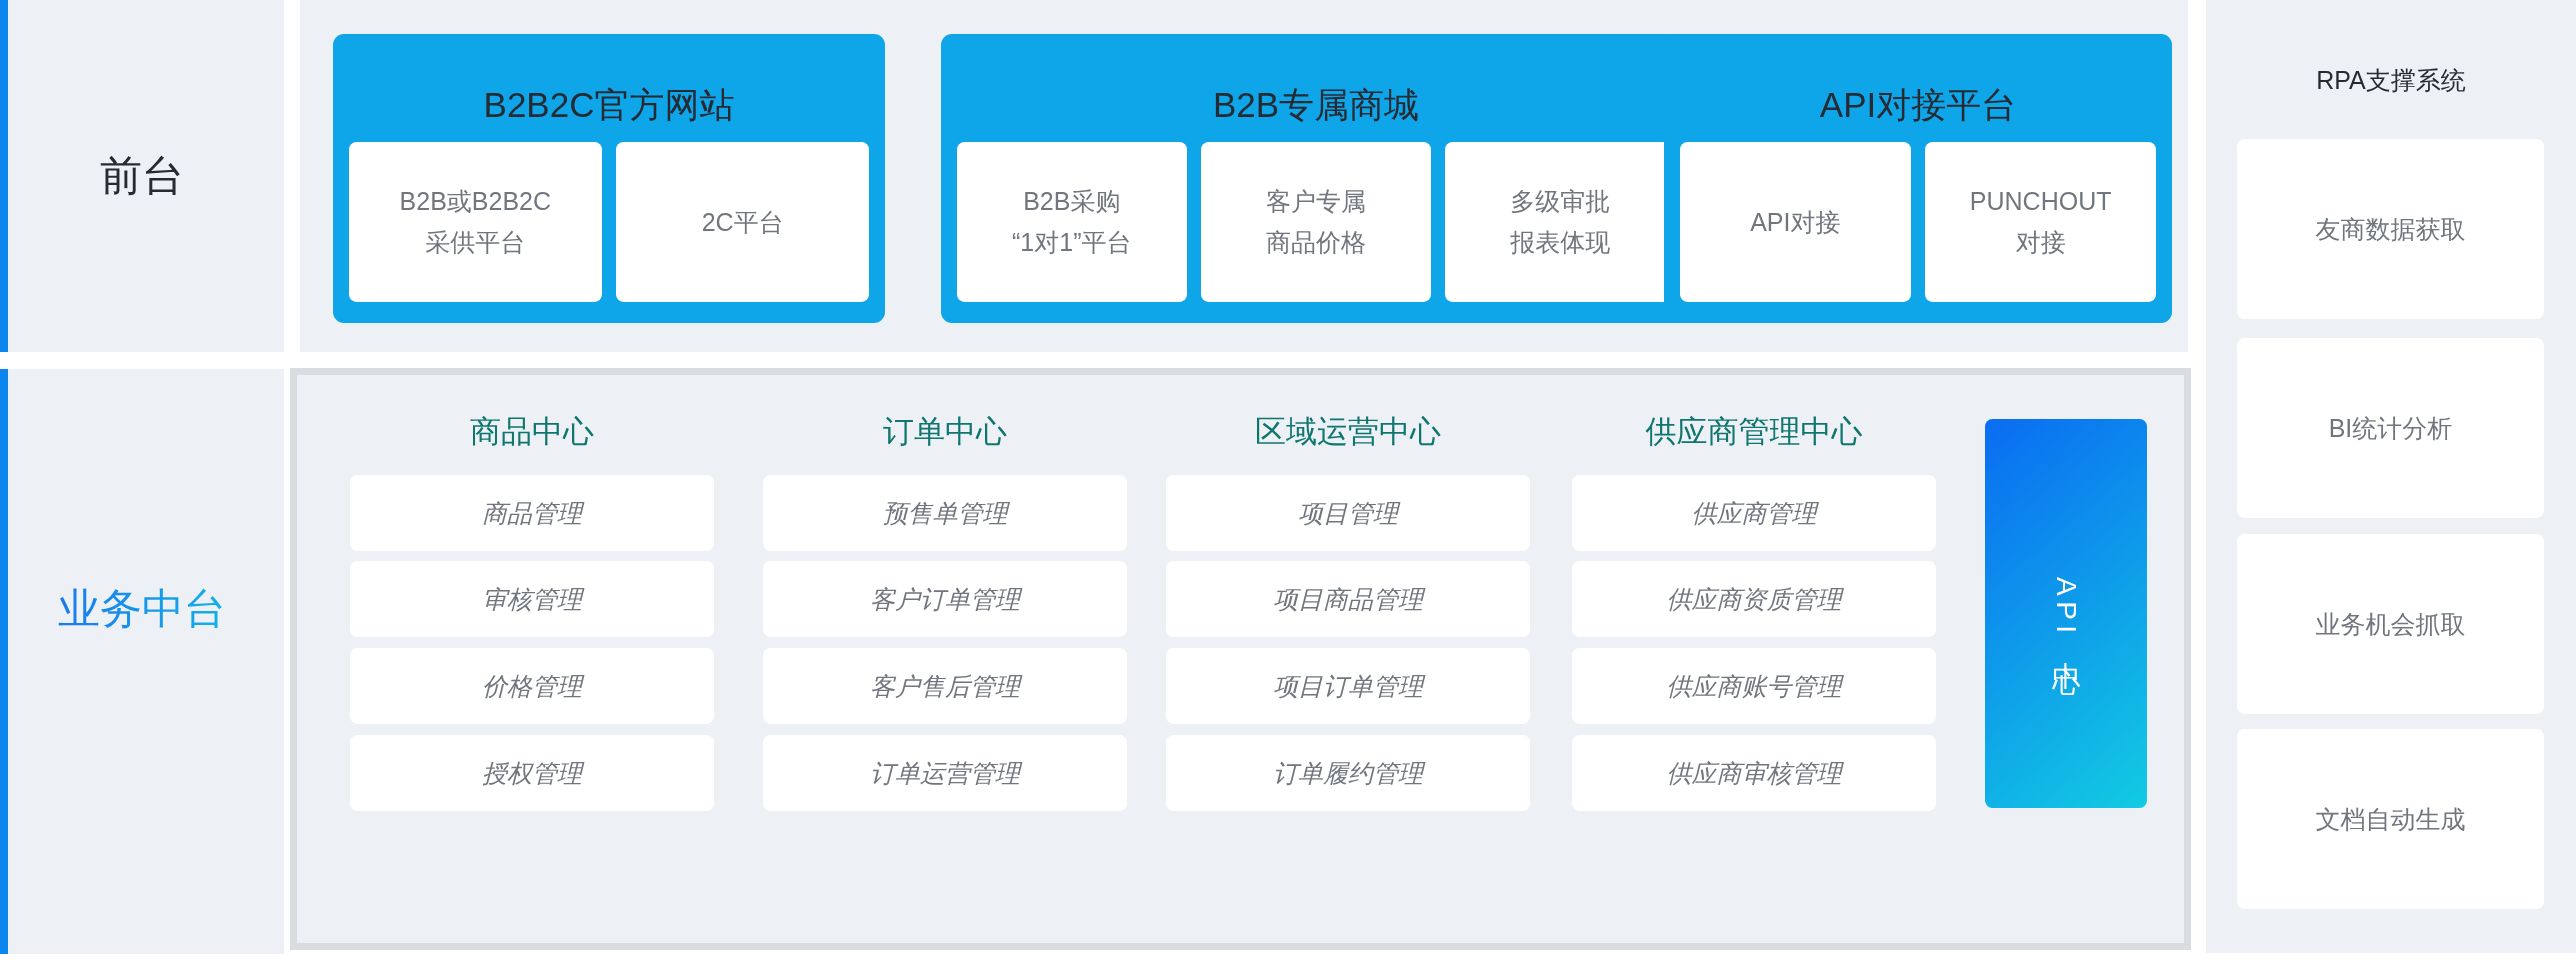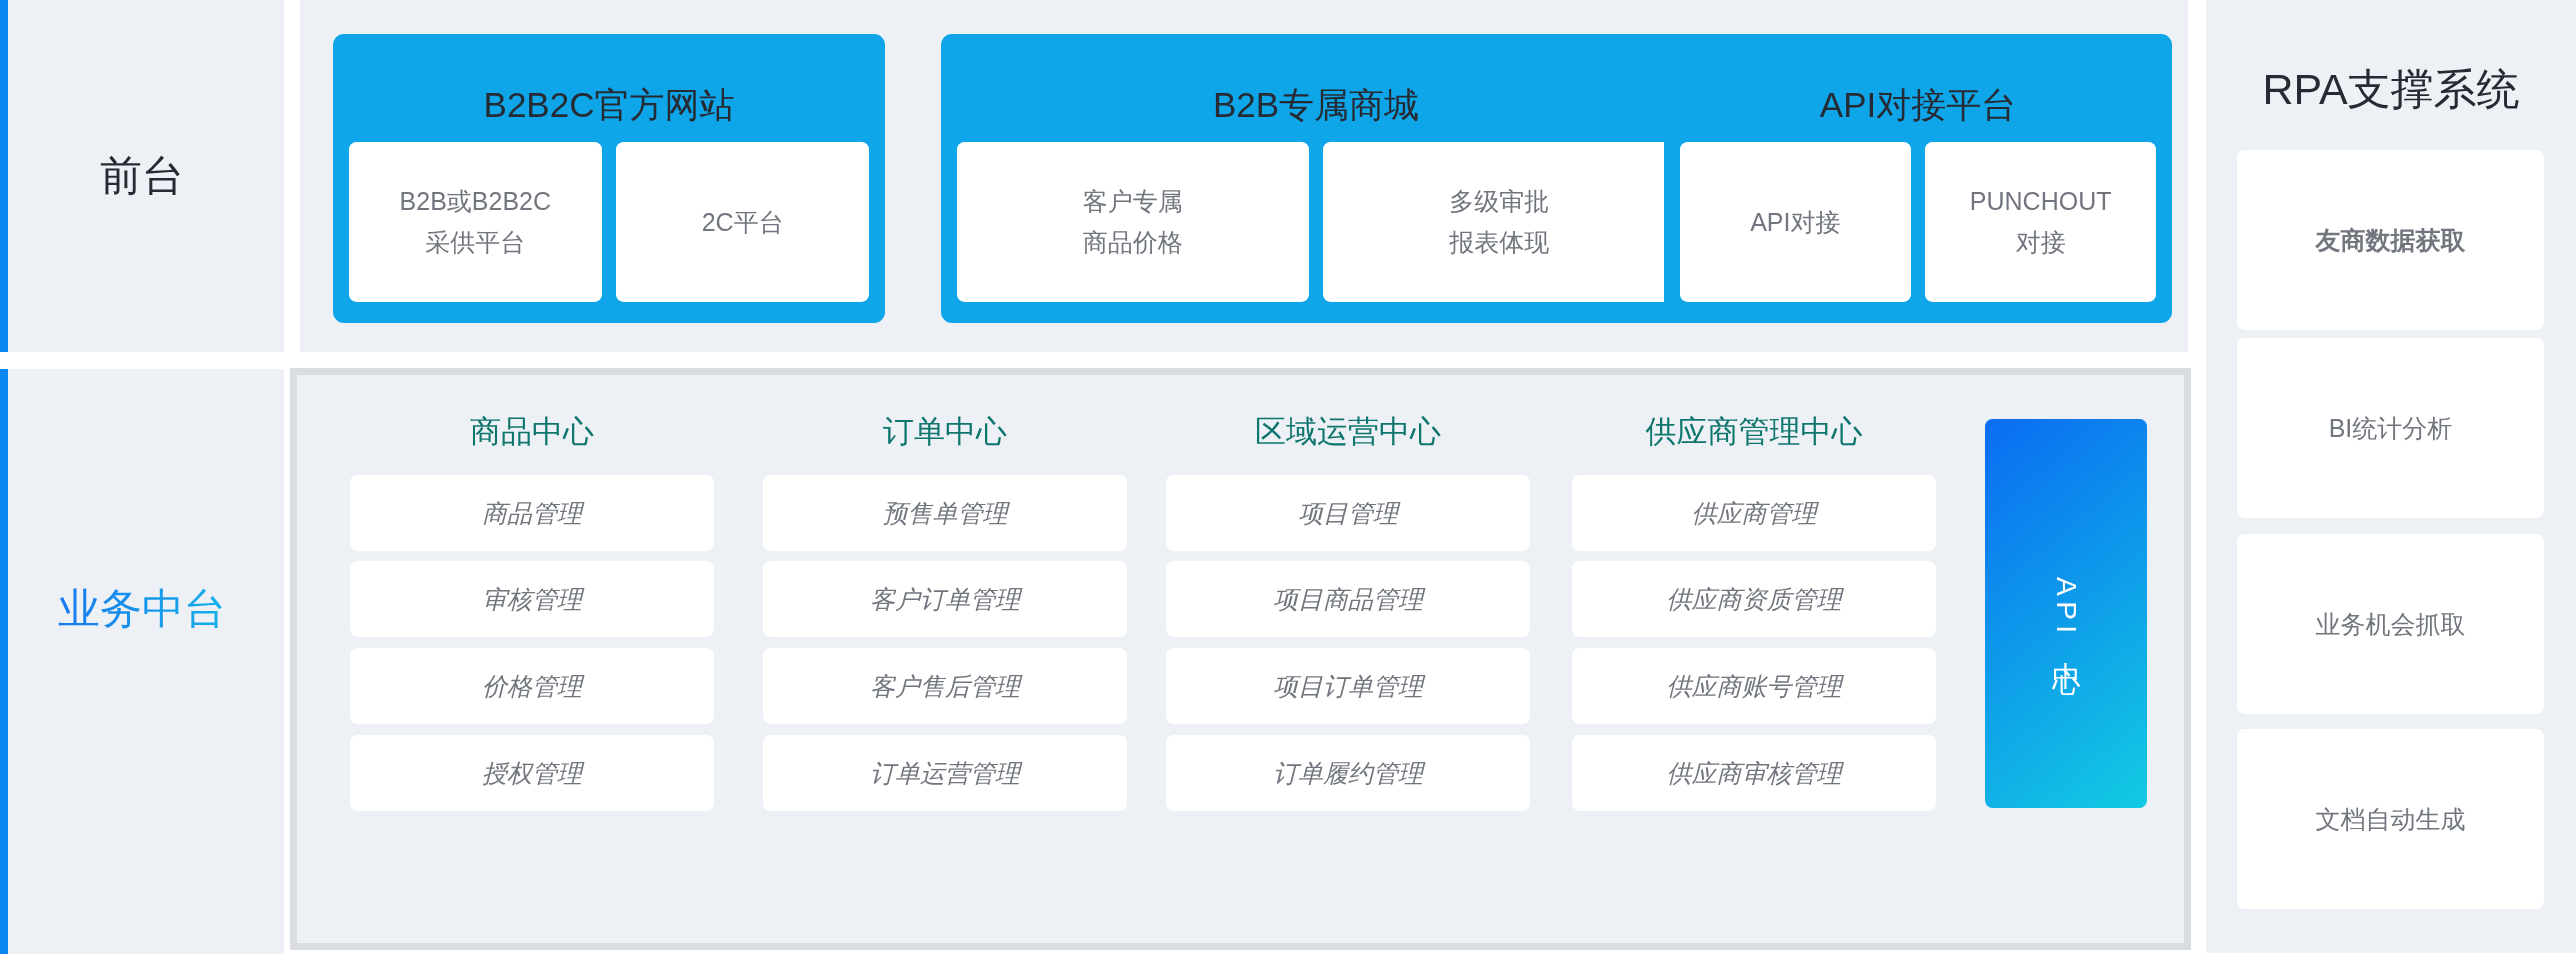--- a/index.html
+++ b/index.html
@@ -44,25 +44,25 @@
   .mrow-0{top:100px;} .mrow-1{top:186px;} .mrow-2{top:273px;} .mrow-3{top:360px;}
 
   #api-bar{position:absolute;left:1688px;top:44px;width:162px;height:389px;border-radius:7.4px;
            background:linear-gradient(140deg,#0a6cf2 0%,#12cbe2 100%);
            display:flex;align-items:center;justify-content:center;}
   #api-bar .vtext{writing-mode:vertical-rl;color:#ffffff;font-size:28px;letter-spacing:5.5px;}
 
   
   #rpa-panel{position:absolute;left:2206px;top:0;width:370px;height:953px;background:#edf1f6;}
   .rpa-title{position:absolute;top:68px;width:100%;text-align:center;
-             font-size:43px;line-height:1;color:#262b33;}
+             font-size:25px;line-height:1;color:#262b33;}
   .rpa-card{position:absolute;left:31px;width:307px;height:180px;background:#fff;border-radius:7.4px;
             display:flex;align-items:center;justify-content:center;
             font-size:25px;color:#71767e;}
-  #rpa-0{top:150px;font-weight:bold;} #rpa-1{top:338px;} #rpa-2{top:534px;} #rpa-3{top:729px;}
+  #rpa-0{top:139px;} #rpa-1{top:338px;} #rpa-2{top:534px;} #rpa-3{top:729px;}
 </style>
 </head>
 <body>
 
 <div id="stage">
 
   <div class="side-panel" id="front-left">
     <div class="accent"></div>
     <div class="side-label">前台</div>
   </div>
@@ -79,20 +79,22 @@
       <div class="group-cards">
         <div class="gcard">B2B或B2B2C
 采供平台</div>
         <div class="gcard">2C平台</div>
       </div>
     </div>
 
     <div class="group" id="group-1">
       <div class="group-title">B2B专属商城</div>
       <div class="group-cards">
+        <div class="gcard">B2B采购
+“1对1”平台</div>
         <div class="gcard">客户专属
 商品价格</div>
         <div class="gcard">多级审批
 报表体现</div>
       </div>
     </div>
 
     <div class="group" id="group-2">
       <div class="group-title">API对接平台</div>
       <div class="group-cards">

